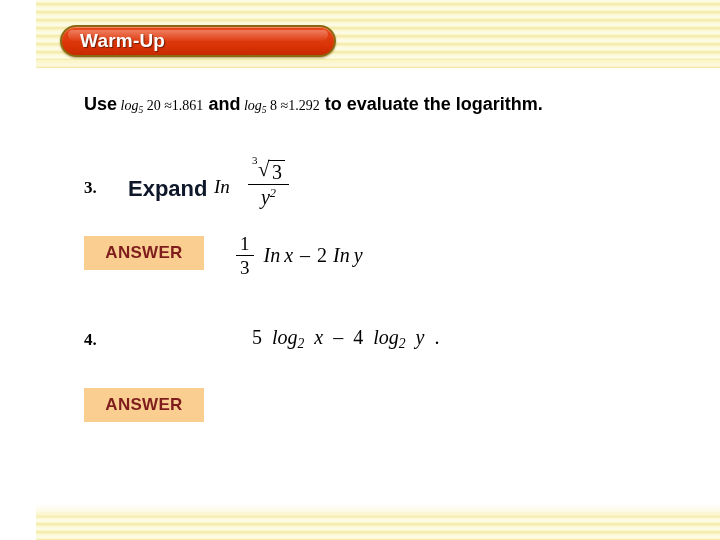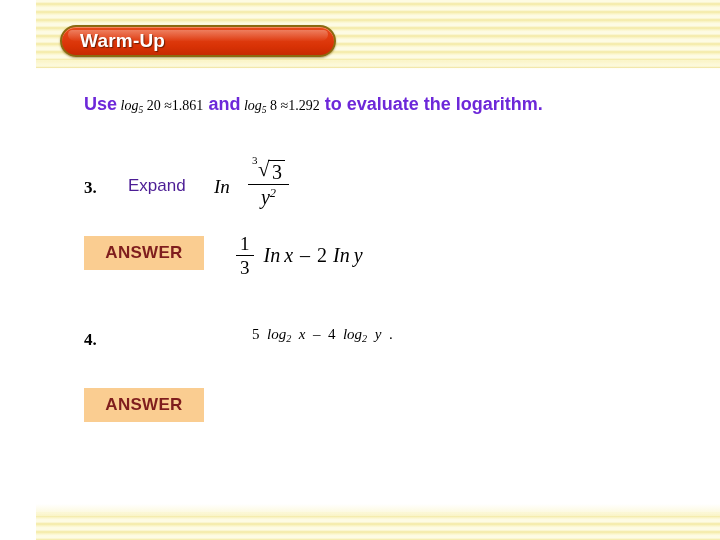--- a/index.html
+++ b/index.html
@@ -106,21 +106,21 @@
     font-size: 19px;
     letter-spacing: 0.2px;
     text-shadow: 1px 1px 1px rgba(90,25,0,0.85);
     white-space: nowrap;
   }
 
   
   .sans-b {
     font-family: "Liberation Sans", sans-serif;
     font-weight: bold;
-    color: #6d28d9;
+    color: #000000;
   }
   .mathi {
     font-family: "Liberation Serif", serif;
     font-style: italic;
     color: #000000;
   }
   .mathr {
     font-family: "Liberation Serif", serif;
     font-style: normal;
     color: #000000;
@@ -153,23 +153,23 @@
   .prob-num {
     position: absolute;
     font-family: "Liberation Serif", serif;
     font-weight: bold;
     font-size: 17px;
     color: #000000;
   }
   .prob-verb {
     position: absolute;
     font-family: "Liberation Sans", sans-serif;
-    font-weight: normal;
-    font-size: 17px;
-    color: #4c1d95;
+    font-weight: bold;
+    font-size: 22px;
+    color: #0f172a;
   }
 
   
   .frac {
     display: inline-block;
     vertical-align: middle;
     text-align: center;
     line-height: 1.05;
   }
   .frac .num {
@@ -291,21 +291,21 @@
     <span class="mathr">2</span>
     <span style="display:inline-block; width:6px;"></span>
     <span>In</span>
     <span style="display:inline-block; width:4px;"></span>
     <span>y</span>
   </div>
 
   <div class="prob-num" style="left:48px; top:330px;">4.</div>
 
 
-  <div style="position:absolute; left:216px; top:326px; font-family:'Liberation Serif',serif; font-size:15px; color:#000; white-space:nowrap;text-align:right;">
+  <div style="position:absolute; left:216px; top:326px; font-family:'Liberation Serif',serif; font-size:20px; color:#000; white-space:nowrap;text-align:right;">
     <span class="mathr">5</span>
     <span class="mathi">&nbsp;<span>log</span><span class="sub">2</span></span>
     <span class="mathi">&nbsp;<span>x</span></span>
     <span class="mathr">&nbsp;<span>–</span></span>
     <span class="mathr">&nbsp;<span>4</span></span>
     <span class="mathi">&nbsp;<span>log</span><span class="sub">2</span></span>
     <span class="mathi">&nbsp;<span>y</span></span>
     <span class="mathr">&nbsp;<span>.</span></span>
   </div>
 

